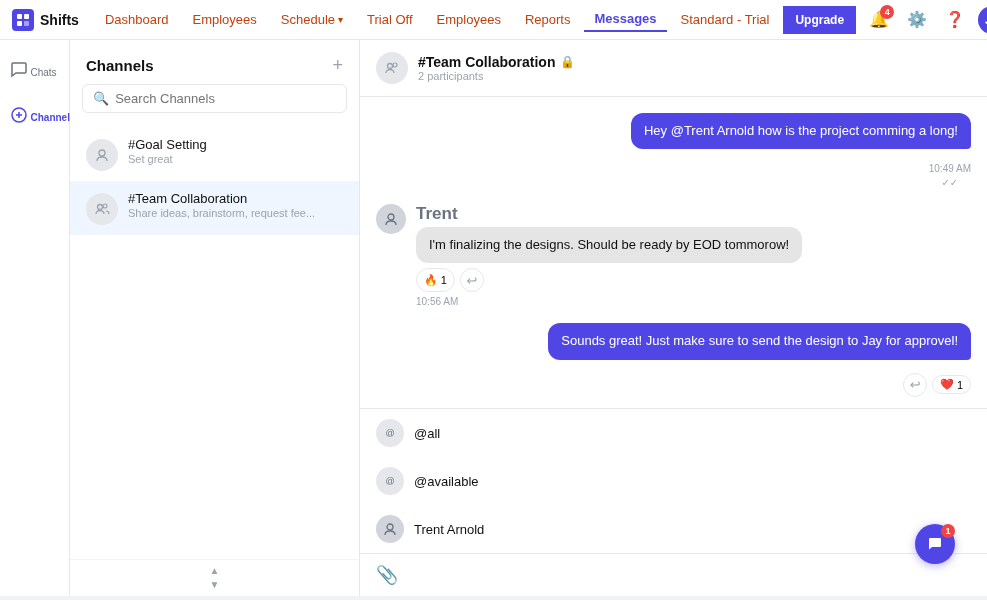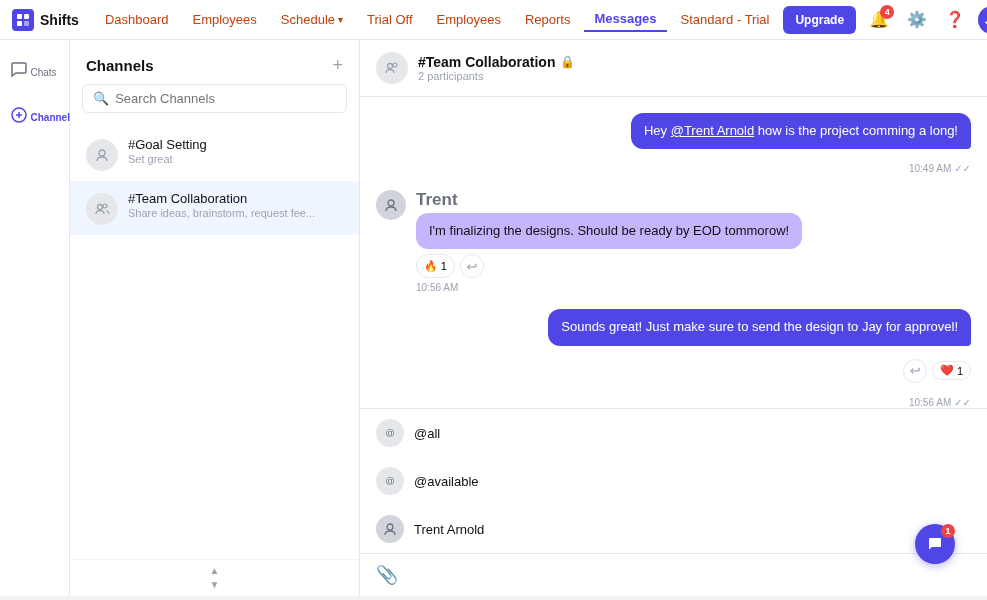--- a/index.html
+++ b/index.html
@@ -9,21 +9,21 @@
     .top-nav {
       display: flex; align-items: center; height: 40px; background: #fff;
       border-bottom: 1px solid #e5e7eb; padding: 0 12px; gap: 4px;
     }
     .top-nav .logo { display: flex; align-items: center; gap: 6px; font-weight: 600; font-size: 14px; color: #111; margin-right: 12px; }
     .top-nav .logo-icon { width: 22px; height: 22px; background: #4f46e5; border-radius: 4px; display: flex; align-items: center; justify-content: center; color: #fff; font-size: 10px; font-weight: 700; }
     .nav-link { padding: 4px 10px; font-size: 13px; color: #c2410c; cursor: pointer; border-radius: 4px; white-space: nowrap; }
     .nav-link.active { color: #4f46e5; font-weight: 600; border-bottom: 2px solid #4f46e5; border-radius: 0; }
     .nav-link.dropdown { display: flex; align-items: center; gap: 3px; }
     .nav-right { margin-left: auto; display: flex; align-items: center; gap: 8px; }
-    .upgrade-btn { background: #4f46e5; color: #fff; border: none; border-radius: 6px; padding: 7px 12px; font-size: 12px; font-weight: 600; cursor: pointer; }
+    .upgrade-btn { background: #4f46e5; color: #fff; border: none; border-radius: 0; padding: 7px 12px; font-size: 12px; font-weight: 600; cursor: pointer; }
     .icon-btn { width: 30px; height: 30px; border-radius: 50%; display: flex; align-items: center; justify-content: center; cursor: pointer; position: relative; color: #6b7280; font-size: 16px; }
     .badge { position: absolute; top: 0; right: 0; background: #ef4444; color: #fff; font-size: 9px; font-weight: 700; border-radius: 50%; width: 14px; height: 14px; display: flex; align-items: center; justify-content: center; }
     .avatar { width: 28px; height: 28px; border-radius: 50%; background: #4f46e5; color: #fff; display: flex; align-items: center; justify-content: center; font-size: 11px; font-weight: 600; cursor: pointer; }
 
     
     .main { display: flex; height: calc(600px - 44px); }
 
     
     .sidebar { width: 70px; background: #fff; border-right: 1px solid #e5e7eb; display: flex; flex-direction: column; align-items: center; padding-top: 12px; gap: 4px; }
     .sidebar-item { display: flex; flex-direction: row; align-items: center; gap: 2px; padding: 8px 4px; border-radius: 8px; cursor: pointer; width: 60px; color: #6b7280; }
@@ -59,25 +59,25 @@
     .chat-header-info .participants { font-size: 11px; color: #9ca3af; }
     .lock-icon { color: #9ca3af; font-size: 12px; }
 
     
     .messages-scroll { flex: 1; overflow-y: auto; padding: 16px; display: flex; flex-direction: column; gap: 16px; position: relative; }
     .msg-row { display: flex; gap: 10px; align-items: flex-start; }
     .msg-row.own { flex-direction: column; align-items: flex-end; }
     .msg-avatar { width: 30px; height: 30px; border-radius: 50%; background: #d1d5db; display: flex; align-items: center; justify-content: center; color: #6b7280; font-size: 12px; flex-shrink: 0; }
     .msg-content { max-width: 65%; }
     .msg-sender { font-size: 17px; color: #6b7280; font-weight: 700; margin-bottom: 3px; }
-    .msg-bubble { background: #c4b5fd; border-radius: 12px; padding: 9px 13px; font-size: 13px; color: #111; line-height: 1.4; }
+    .msg-bubble { background: #e5e5e5; border-radius: 12px; padding: 9px 13px; font-size: 13px; color: #111; line-height: 1.4; }
     .msg-bubble.own { background: #4f46e5; color: #fff; border-radius: 12px 12px 4px 12px; }
-    .mention { text-decoration: underline; }
+    .mention { }
     .msg-time { font-size: 10px; color: #9ca3af; margin-top: 4px; display: flex; align-items: center; gap: 3px; }
-    .msg-time.right { justify-content: flex-start; }
+    .msg-time.right { justify-content: flex-start; flex-direction: column; }
     .check-icon { color: #9ca3af; font-size: 10px; }
     .reactions { display: flex; gap: 5px; margin-top: 5px; }
     .reaction-btn { display: flex; align-items: center; gap: 3px; border: 1px solid #e5e7eb; border-radius: 12px; padding: 2px 7px; font-size: 11px; cursor: pointer; background: #fff; }
     .reaction-add { width: 24px; height: 24px; border: 1px solid #e5e7eb; border-radius: 50%; display: flex; align-items: center; justify-content: center; cursor: pointer; color: #9ca3af; font-size: 13px; }
 
     
     .input-area { border-top: 1px solid #e5e7eb; }
     .mention-dropdown { background: #fff; border-bottom: 1px solid #e5e7eb; }
     .mention-item { display: flex; align-items: center; gap: 10px; padding: 10px 16px; cursor: pointer; font-size: 13px; color: #111; }
     .mention-item .m-avatar { width: 28px; height: 28px; border-radius: 50%; background: #d1d5db; display: flex; align-items: center; justify-content: center; color: #6b7280; font-size: 11px; flex-shrink: 0; }

